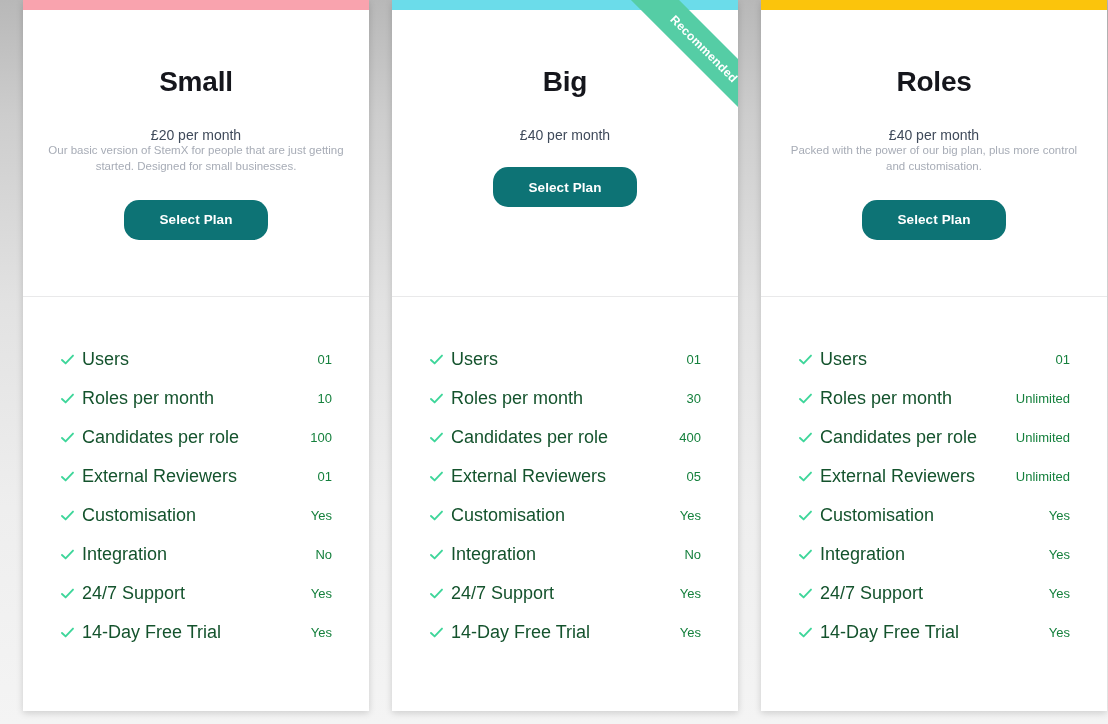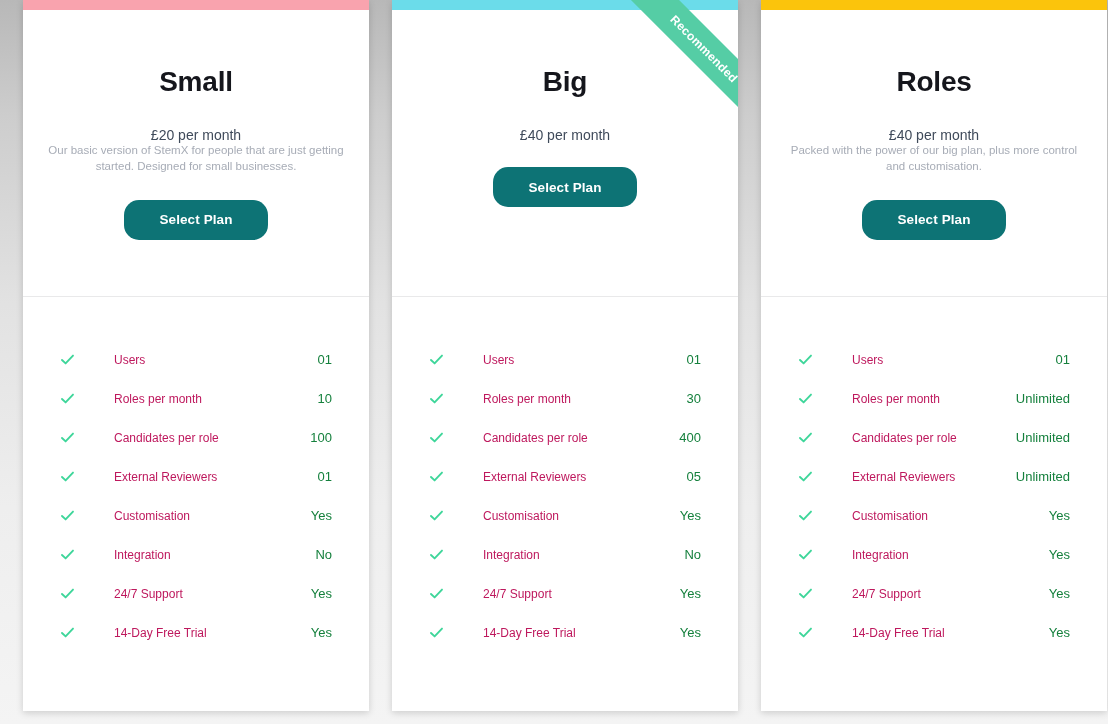--- a/index.html
+++ b/index.html
@@ -117,24 +117,23 @@
     flex: 0 0 auto;
     width: 22px;
     display: flex;
     align-items: center;
   }
 
   .check-icon svg { display: block; }
 
   .feature-label {
     flex: 1 1 auto;
-    font-size: 12px;
-    color: #be185d;
+    font-size: 18px;
+    color: #14532d;
     white-space: nowrap;
-    margin-left: 32px;
   }
 
   .feature-value {
     flex: 0 0 auto;
     font-size: 13px;
     color: #15803d;
     text-align: right;
     white-space: nowrap;
   }
 

